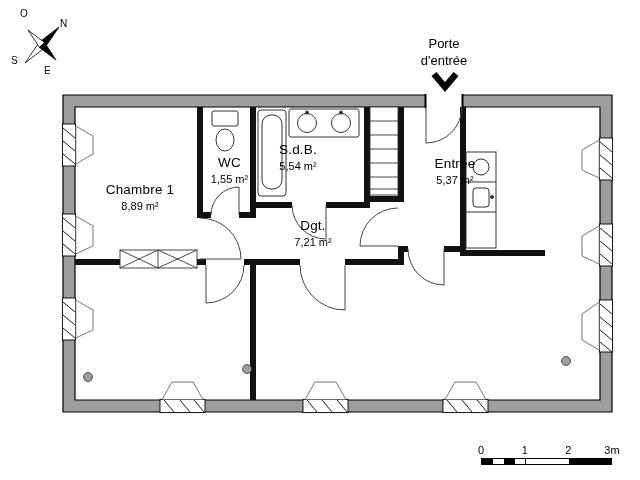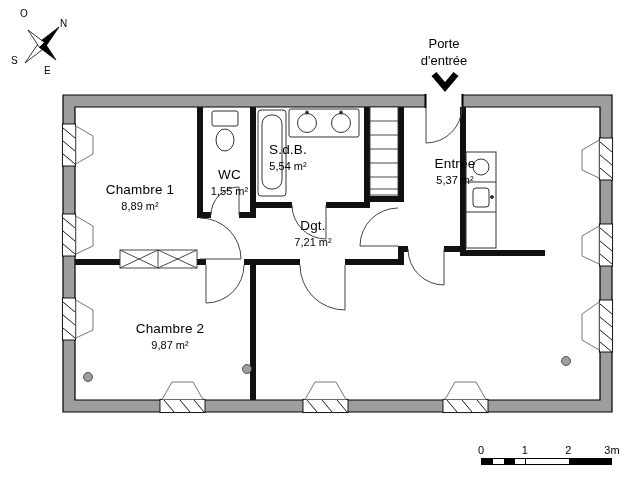--- a/index.html
+++ b/index.html
@@ -231,39 +231,35 @@
 
   <div class="entrance-label">
     <div>Porte</div>
     <div>d'entrée</div>
   </div>
 
   <div class="room-label" style="left:140px; top:197px;">
     <div class="room-name">Chambre 1</div>
     <div class="room-area">8,89 m²</div>
   </div>
-  <div class="room-label" style="left:222px; top:182px;padding-left:15px;">
+  <div class="room-label" style="left:222px; top:170px;padding-left:15px;">
     <div class="room-name">WC</div>
     <div class="room-area">1,55 m²</div>
   </div>
-  <div class="room-label" style="left:288px; top:157px;">
+  <div class="room-label" style="left:298px; top:157px;">
     <div class="room-name">S.d.B.</div>
     <div class="room-area">5,54 m²</div>
   </div>
   <div class="room-label" style="left:433px; top:171px;margin-left:22px;">
     <div class="room-name">Entrée</div>
     <div class="room-area">5,37 m²</div>
   </div>
   <div class="room-label" style="left:313px; top:233px;">
     <div class="room-name">Dgt.</div>
     <div class="room-area">7,21 m²</div>
-  </div>
-  <div class="room-label" style="left:170px; top:336px;">
-    <div class="room-name">Chambre 2</div>
-    <div class="room-area">9,87 m²</div>
   </div>
 
   <div class="scalebar">
     <span class="tick" style="left:0;">0</span>
     <span class="tick" style="left:43.7px;">1</span>
     <span class="tick" style="left:87.3px;">2</span>
     <span class="tick" style="left:131px;">3m</span>
     <div class="bar">
       <div class="seg b" style="left:0;       width:10.9px;"></div>
       <div class="seg b" style="left:21.8px;  width:10.9px;"></div>

